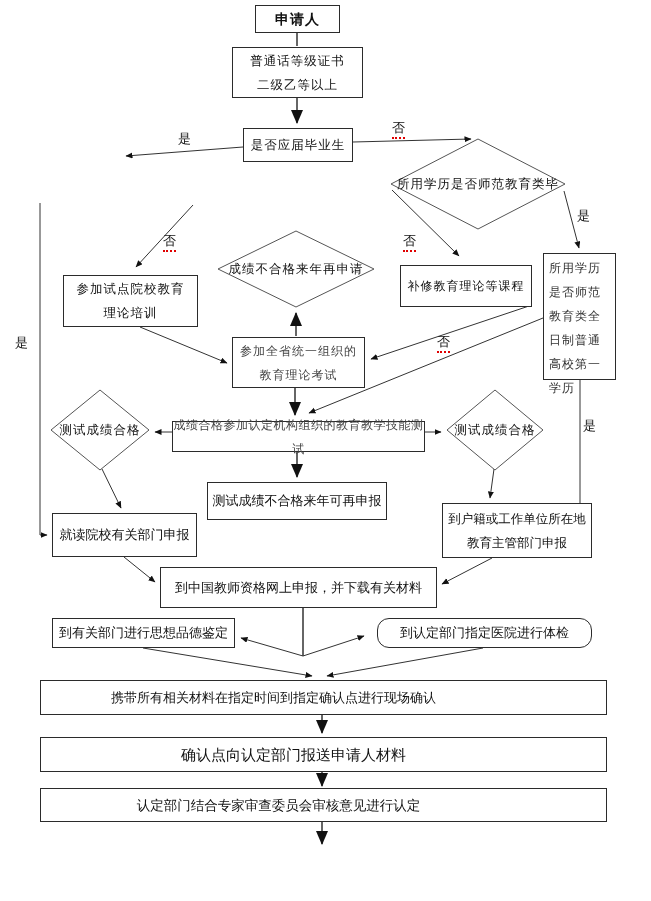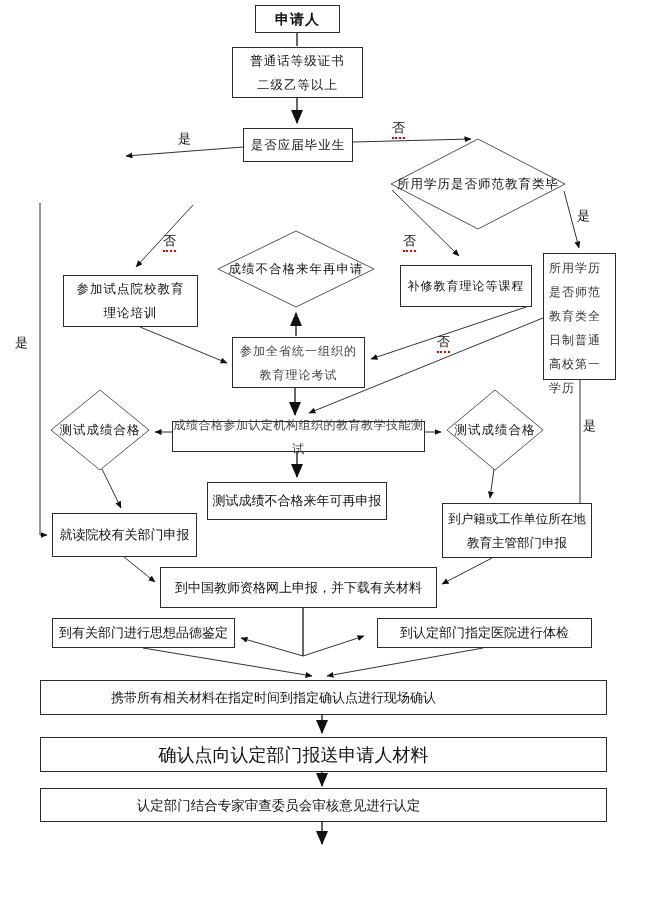--- a/index.html
+++ b/index.html
@@ -109,29 +109,29 @@
   </div>
 
   <div class="box" style="left:160px;top:567px;width:277px;height:41px;font-size:13px;letter-spacing:0;">
     <span>到中国教师资格网上申报，并下载有关材料</span>
   </div>
 
   <div class="box" style="left:52px;top:618px;width:183px;height:30px;font-size:13px;letter-spacing:0;">
     <span>到有关部门进行思想品德鉴定</span>
   </div>
 
-  <div class="box" style="left:377px;top:618px;width:215px;height:30px;font-size:13px;letter-spacing:0;">
+  <div class="box" style="left:377px;top:618px;width:215px;height:30px;font-size:13px;letter-spacing:0;border-radius:12px;">
     <span>到认定部门指定医院进行体检</span>
   </div>
 
   <div class="box" style="left:40px;top:680px;width:567px;height:35px;font-size:13px;letter-spacing:0;padding-right:100px;">
     <span>携带所有相关材料在指定时间到指定确认点进行现场确认</span>
   </div>
 
-  <div class="box" style="left:40px;top:737px;width:567px;height:35px;font-size:18px;letter-spacing:0;padding-right:60px;">
+  <div class="box" style="left:40px;top:737px;width:567px;height:35px;font-size:15px;letter-spacing:0;padding-right:60px;">
     <span>确认点向认定部门报送申请人材料</span>
   </div>
 
   <div class="box" style="left:40px;top:788px;width:567px;height:34px;font-size:13.5px;letter-spacing:0;padding-right:90px;">
     <span>认定部门结合专家审查委员会审核意见进行认定</span>
   </div>
 
 
 
   <div class="diamond" style="left:390px;top:138px;width:176px;height:92px;">

